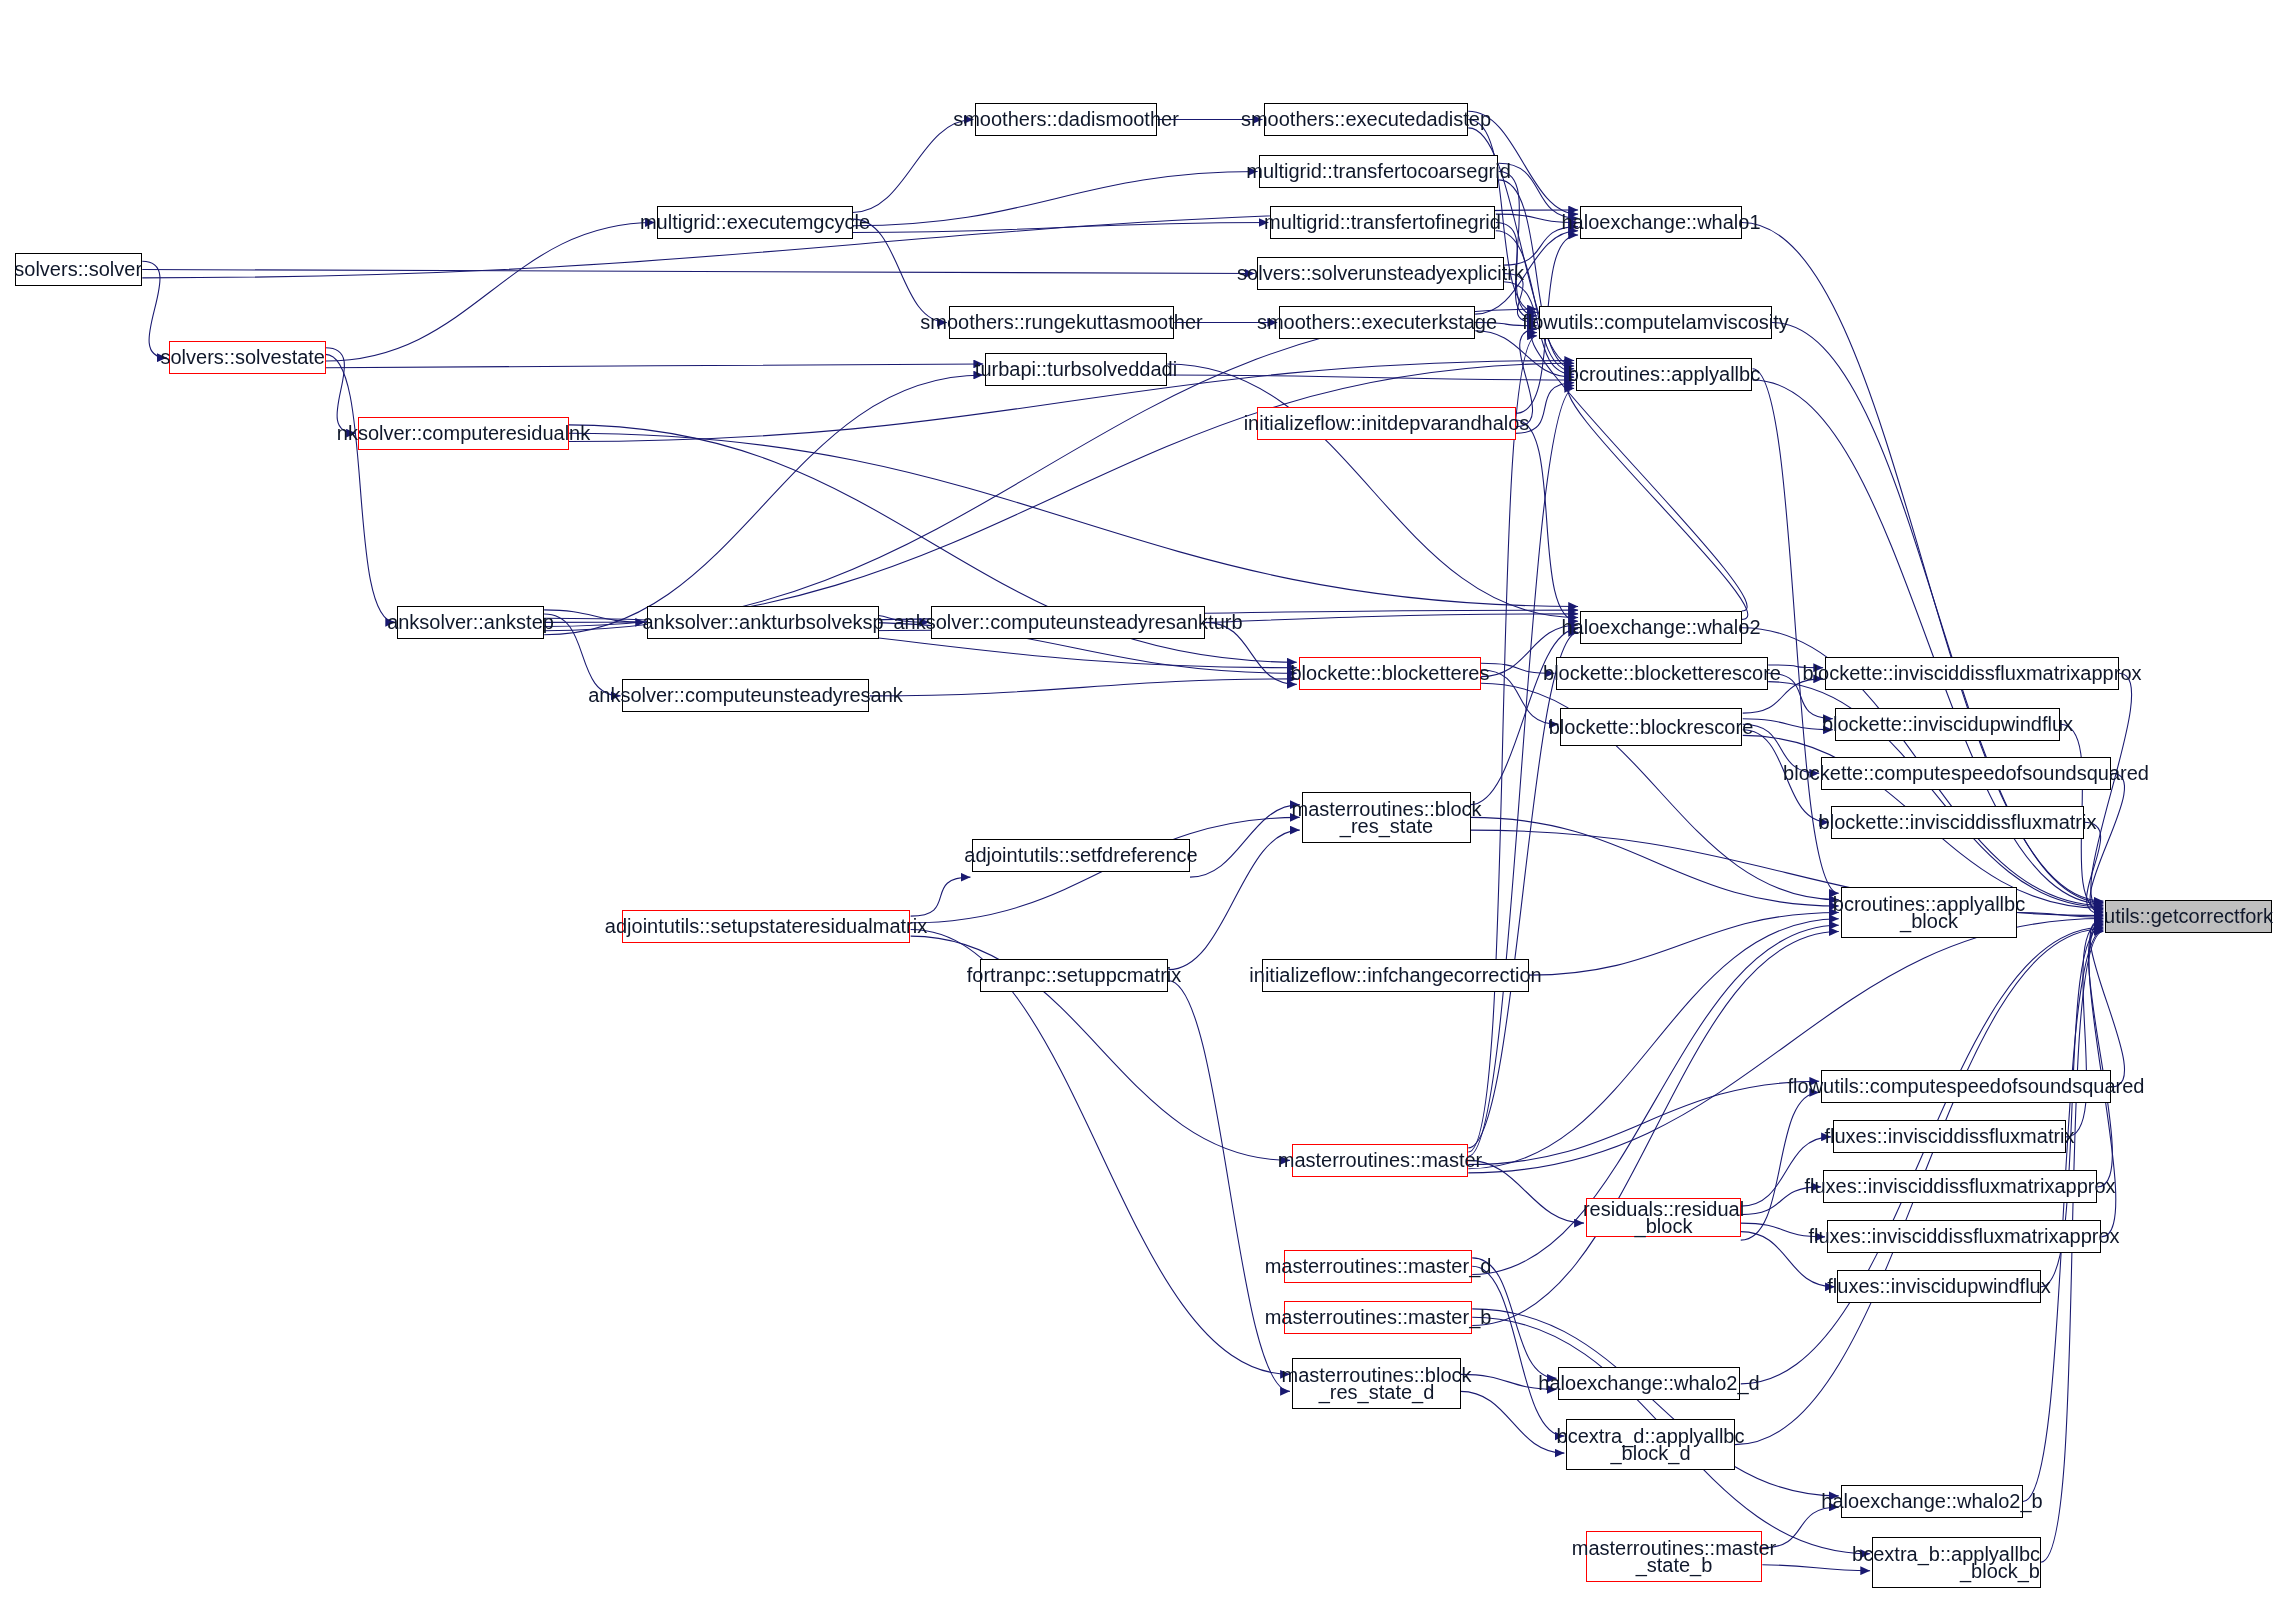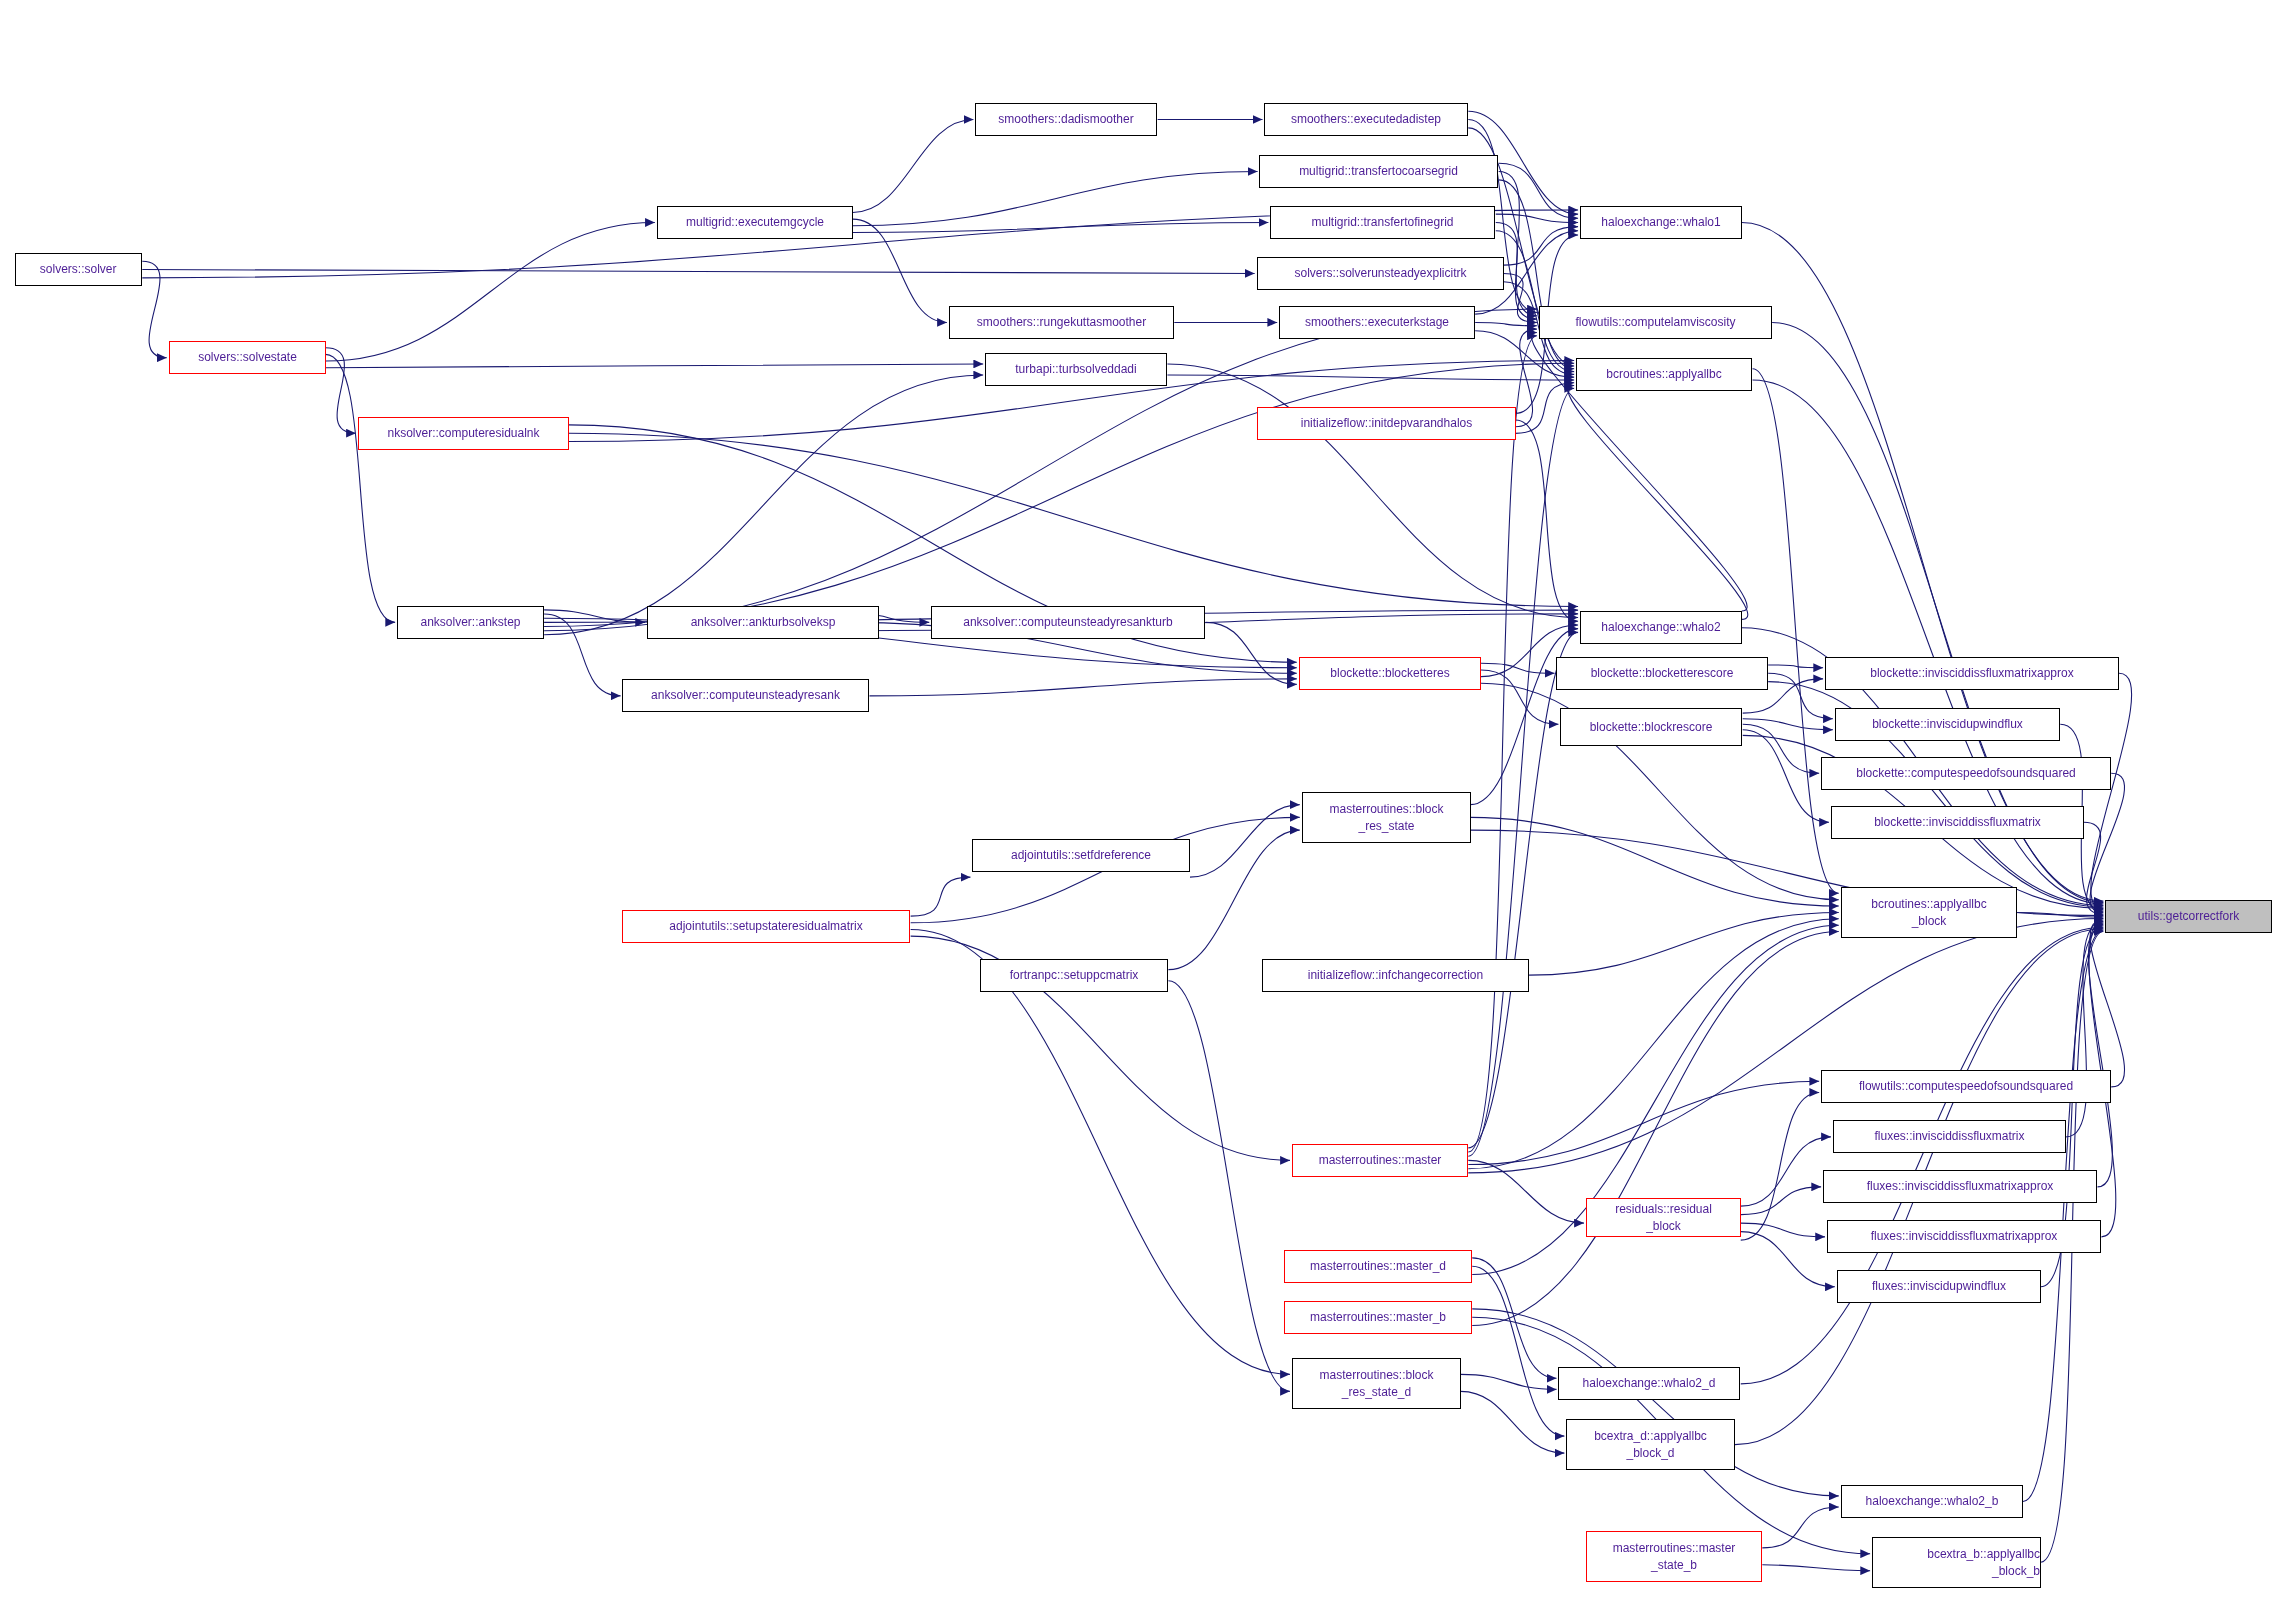--- a/index.html
+++ b/index.html
@@ -2,21 +2,21 @@
 <html><head>
 <meta charset="utf-8">
 <style>
   html,body{margin:0;padding:0;background:#fff;}
   #canvas{position:relative;width:2278px;height:1622px;background:#fff;
           font-family:"Liberation Sans",sans-serif;overflow:hidden;}
   #canvas svg{position:absolute;left:0;top:0;z-index:1;}
   #nodes{position:absolute;left:0;top:0;width:100%;height:100%;z-index:2;}
   .node{position:absolute;box-sizing:border-box;background:#fff;border:1px solid #000;
         display:flex;flex-direction:column;align-items:center;justify-content:center;
-        font-size:12px;line-height:16.7px;color:#4c1d95;white-space:nowrap;cursor:pointer;}
+        font-size:20px;line-height:16.7px;color:#0f172a;white-space:nowrap;cursor:pointer;}
   .node.highlight{border:1px solid #ff0000;}
   .node.focus{background:#bfbfbf;border:1.5px solid #000;}
   .lbl{pointer-events:none;}
 </style>
 </head>
 <body>
 
 <div id="canvas">
   <svg width="2278" height="1622" xmlns="http://www.w3.org/2000/svg" viewBox="0 0 2324 1655">
     <defs>
@@ -137,21 +137,21 @@
       <path d="M 1770 1474 C 1939.2 1474, 1976.8 947.5652173913044, 2146 947.5652173913044" fill="none" stroke="#191970" stroke-width="1.1" marker-end="url(#arrowhead)"></path>
       <path d="M 1798 1579.3333333333333 C 1848 1579.3333333333333, 1826 1537.6666666666667, 1876 1537.6666666666667" fill="none" stroke="#191970" stroke-width="1.1" marker-end="url(#arrowhead)"></path>
       <path d="M 1798 1596.6666666666667 C 1848 1596.6666666666667, 1858 1602.6666666666667, 1908 1602.6666666666667" fill="none" stroke="#191970" stroke-width="1.1" marker-end="url(#arrowhead)"></path>
       <path d="M 2064 1532 C 2114 1532, 2096 949.0434782608695, 2146 949.0434782608695" fill="none" stroke="#191970" stroke-width="1.1" marker-end="url(#arrowhead)"></path>
       <path d="M 2082 1594 C 2132 1594, 2096 950.5217391304348, 2146 950.5217391304348" fill="none" stroke="#191970" stroke-width="1.1" marker-end="url(#arrowhead)"></path>
     </svg>
   <div id="nodes">
       <div class="node normal" title="solvers::solver" style="left: 14.7px; top: 253px; width: 127px; height: 33px;">
         <div class="lbl">solvers::solver</div>
       </div>
-      <div class="node highlight" title="solvers::solvestate" style="left: 169px; top: 341px; width: 157px; height: 33px;">
+      <div class="node highlight" title="solvers::solvestate" style="left: 169px; top: 341px; width: 157px; height: 33px; align-items: flex-end;">
         <div class="lbl">solvers::solvestate</div>
       </div>
       <div class="node highlight" title="nksolver::computeresidualnk" style="left: 358px; top: 417px; width: 211px; height: 33px;">
         <div class="lbl">nksolver::computeresidualnk</div>
       </div>
       <div class="node normal" title="anksolver::ankstep" style="left: 397px; top: 606px; width: 147px; height: 33px;">
         <div class="lbl">anksolver::ankstep</div>
       </div>
       <div class="node normal" title="anksolver::ankturbsolveksp" style="left: 647px; top: 606px; width: 232px; height: 33px; justify-content: center;">
         <div class="lbl">anksolver::ankturbsolveksp</div>

